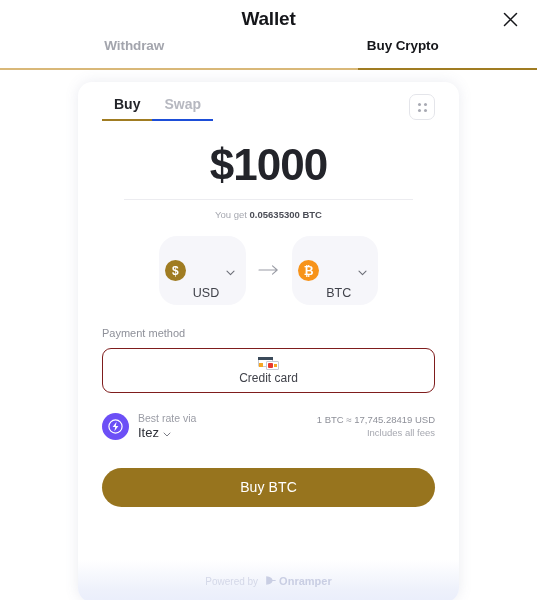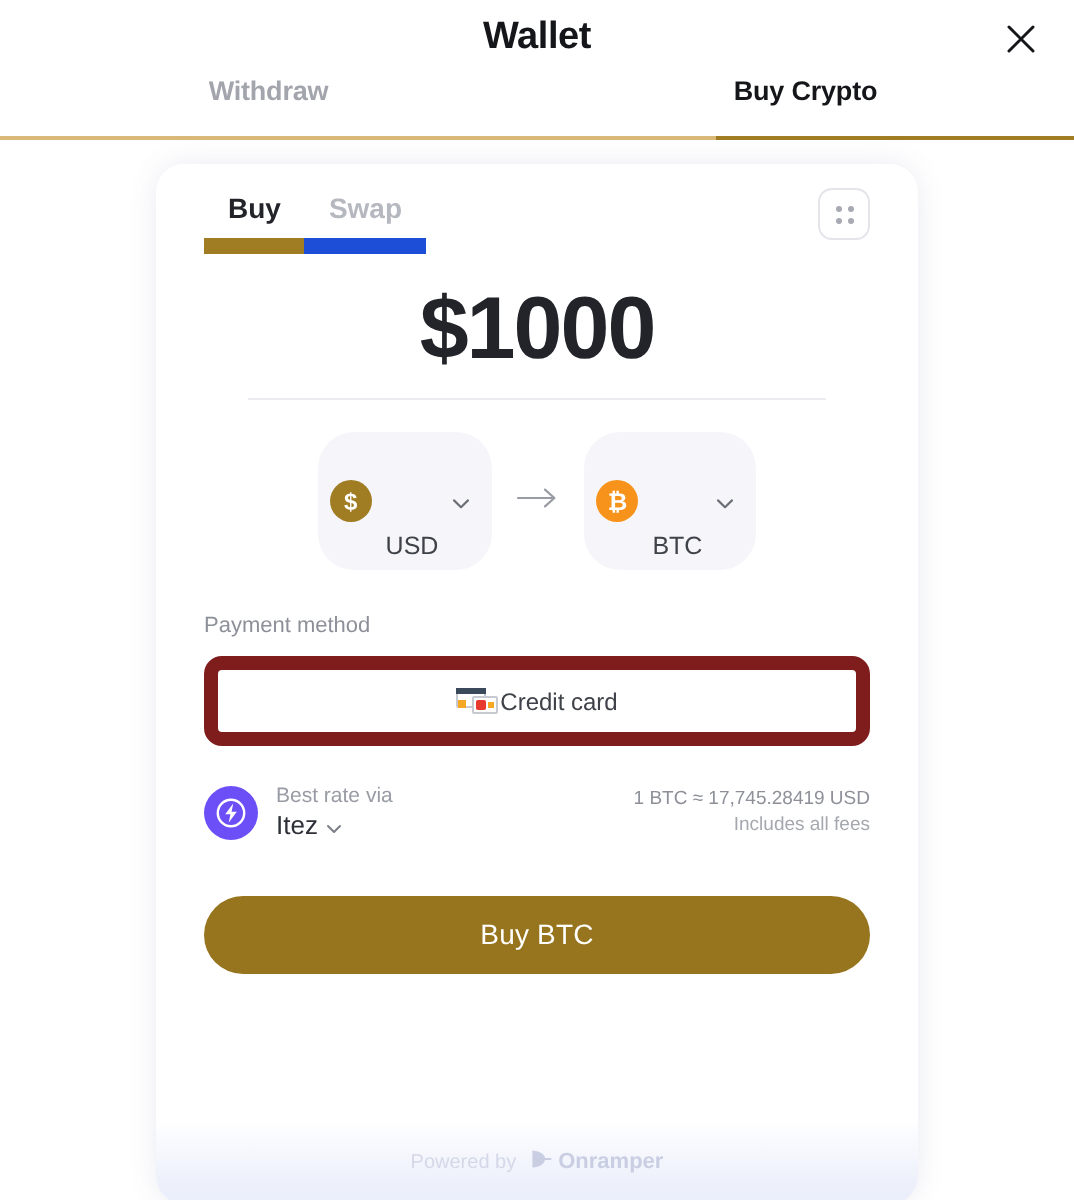--- a/index.html
+++ b/index.html
@@ -101,21 +101,21 @@
     justify-content: space-between;
     height: 34px;
   }
   .segments { display: flex; gap: 0px; }
   .segment {
     font-size: 14px;
     font-weight: bold;
     color: #b6b8c0;
     padding: 0 12px 7px 12px;
     cursor: pointer;
-    border-bottom: 8px solid #1d4ed8;
+    border-bottom: 2px solid #1d4ed8;
     user-select: none;
   }
   .segment.active {
     color: #23242a;
     border-bottom-color: #a07c22;
   }
   .grid-btn {
     width: 26px;
     height: 26px;
     border: 1px solid #e4e5ea;
@@ -210,24 +210,25 @@
   .swap-arrow { color: #9a9ca5; display: block; }
 
   
   .section-label {
     font-size: 11px;
     color: #8e9099;
     margin-top: 22px;
   }
   .pay-box {
     margin-top: 9px;
-    border: 7px solid #7f1d1d;
+    border: 1px solid #7f1d1d;
     border-radius: 9px;
     height: 45px;
     display: flex;
+    flex-direction: column;
     align-items: center;
     justify-content: center;
     cursor: pointer;
     background: #fff;
   }
   .card-icon {
     position: relative;
     width: 22px; height: 13px;
     margin-bottom: 1px;
   }
@@ -395,20 +396,24 @@
               <i></i>
               <i></i>
               <i></i>
           </span>
         </div>
       </div>
 
 
       <div class="amount">$1000</div>
       <div class="amount-rule"></div>
+      <div class="you-get">
+        <span>You get</span>
+        <b>0.05635300 BTC</b>
+      </div>
 
       <div class="pills">
         <div class="pill">
           <span class="coin usd">$</span>
           <span class="pill-label">USD</span>
           <span class="chev">
             <svg width="9" height="6" viewBox="0 0 9 6" aria-hidden="true">
               <path d="M1 1.2 L4.5 4.6 L8 1.2" stroke="#6d6f78" stroke-width="1.1" fill="none" stroke-linecap="round" stroke-linejoin="round"></path>
             </svg>
           </span>

